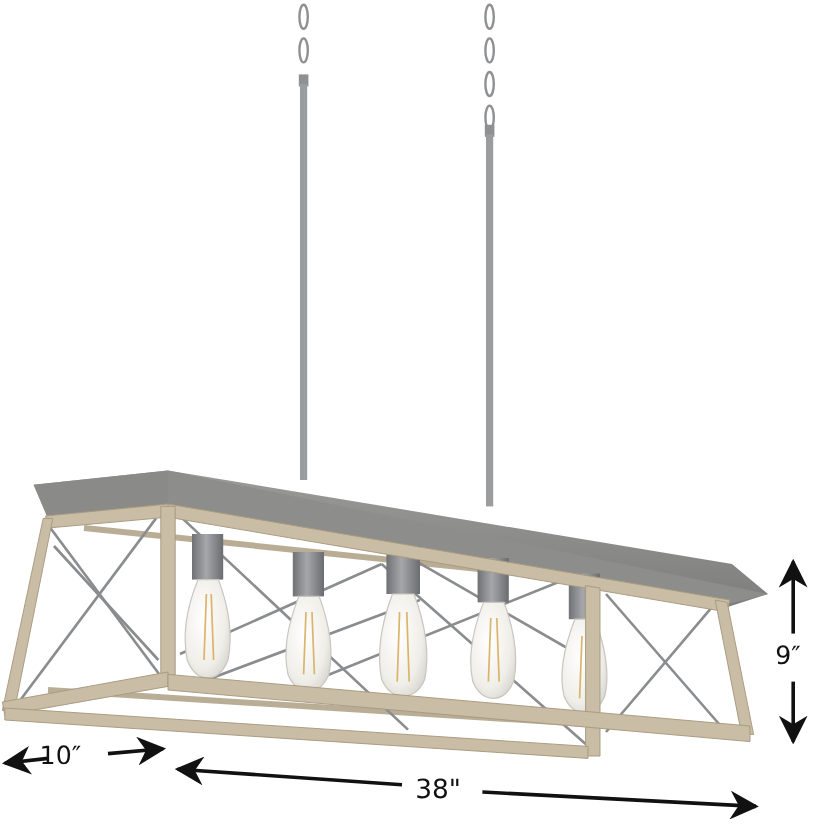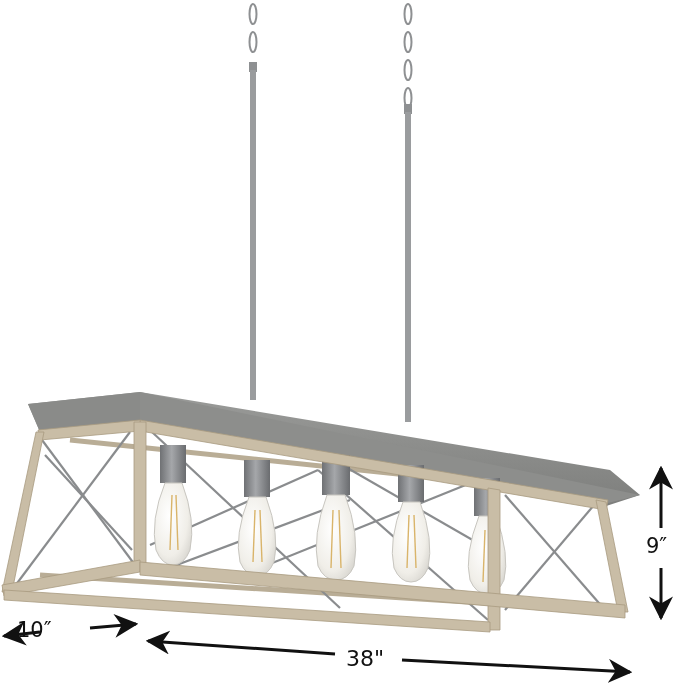--- a/index.html
+++ b/index.html
@@ -1,19 +1,19 @@
 <!DOCTYPE html>
 <html><head>
   <meta charset="utf-8">
   <style>
     html, body { margin: 0; padding: 0; background: #ffffff; }
     body { width: 700px; height: 700px; position: relative; overflow: hidden; font-family: "DejaVu Sans", "Liberation Sans", sans-serif; }
     #stage { position: absolute; left: 0; top: 0; width: 700px; height: 700px; }
     .dim-label { position: absolute; font-family: "DejaVu Sans", sans-serif; color: #111111; font-size: 21px; line-height: 1; background: #ffffff; padding: 0 3px; }
-    #dim-width { left: 14px; top: 620px; background: transparent; }
+    #dim-width { left: 30px; top: 620px; background: transparent; }
     #dim-length { left: 343px; top: 648px; font-size: 22px; }
     #dim-height { left: 643px; top: 536px; font-size: 21px; }
   </style>
 </head>
 <body>
 
 <div id="stage">
   <svg width="700" height="700" viewBox="0 0 700 700" xmlns="http://www.w3.org/2000/svg">
     <defs>
       <linearGradient id="metalTop" x1="0" y1="0" x2="0" y2="1">

